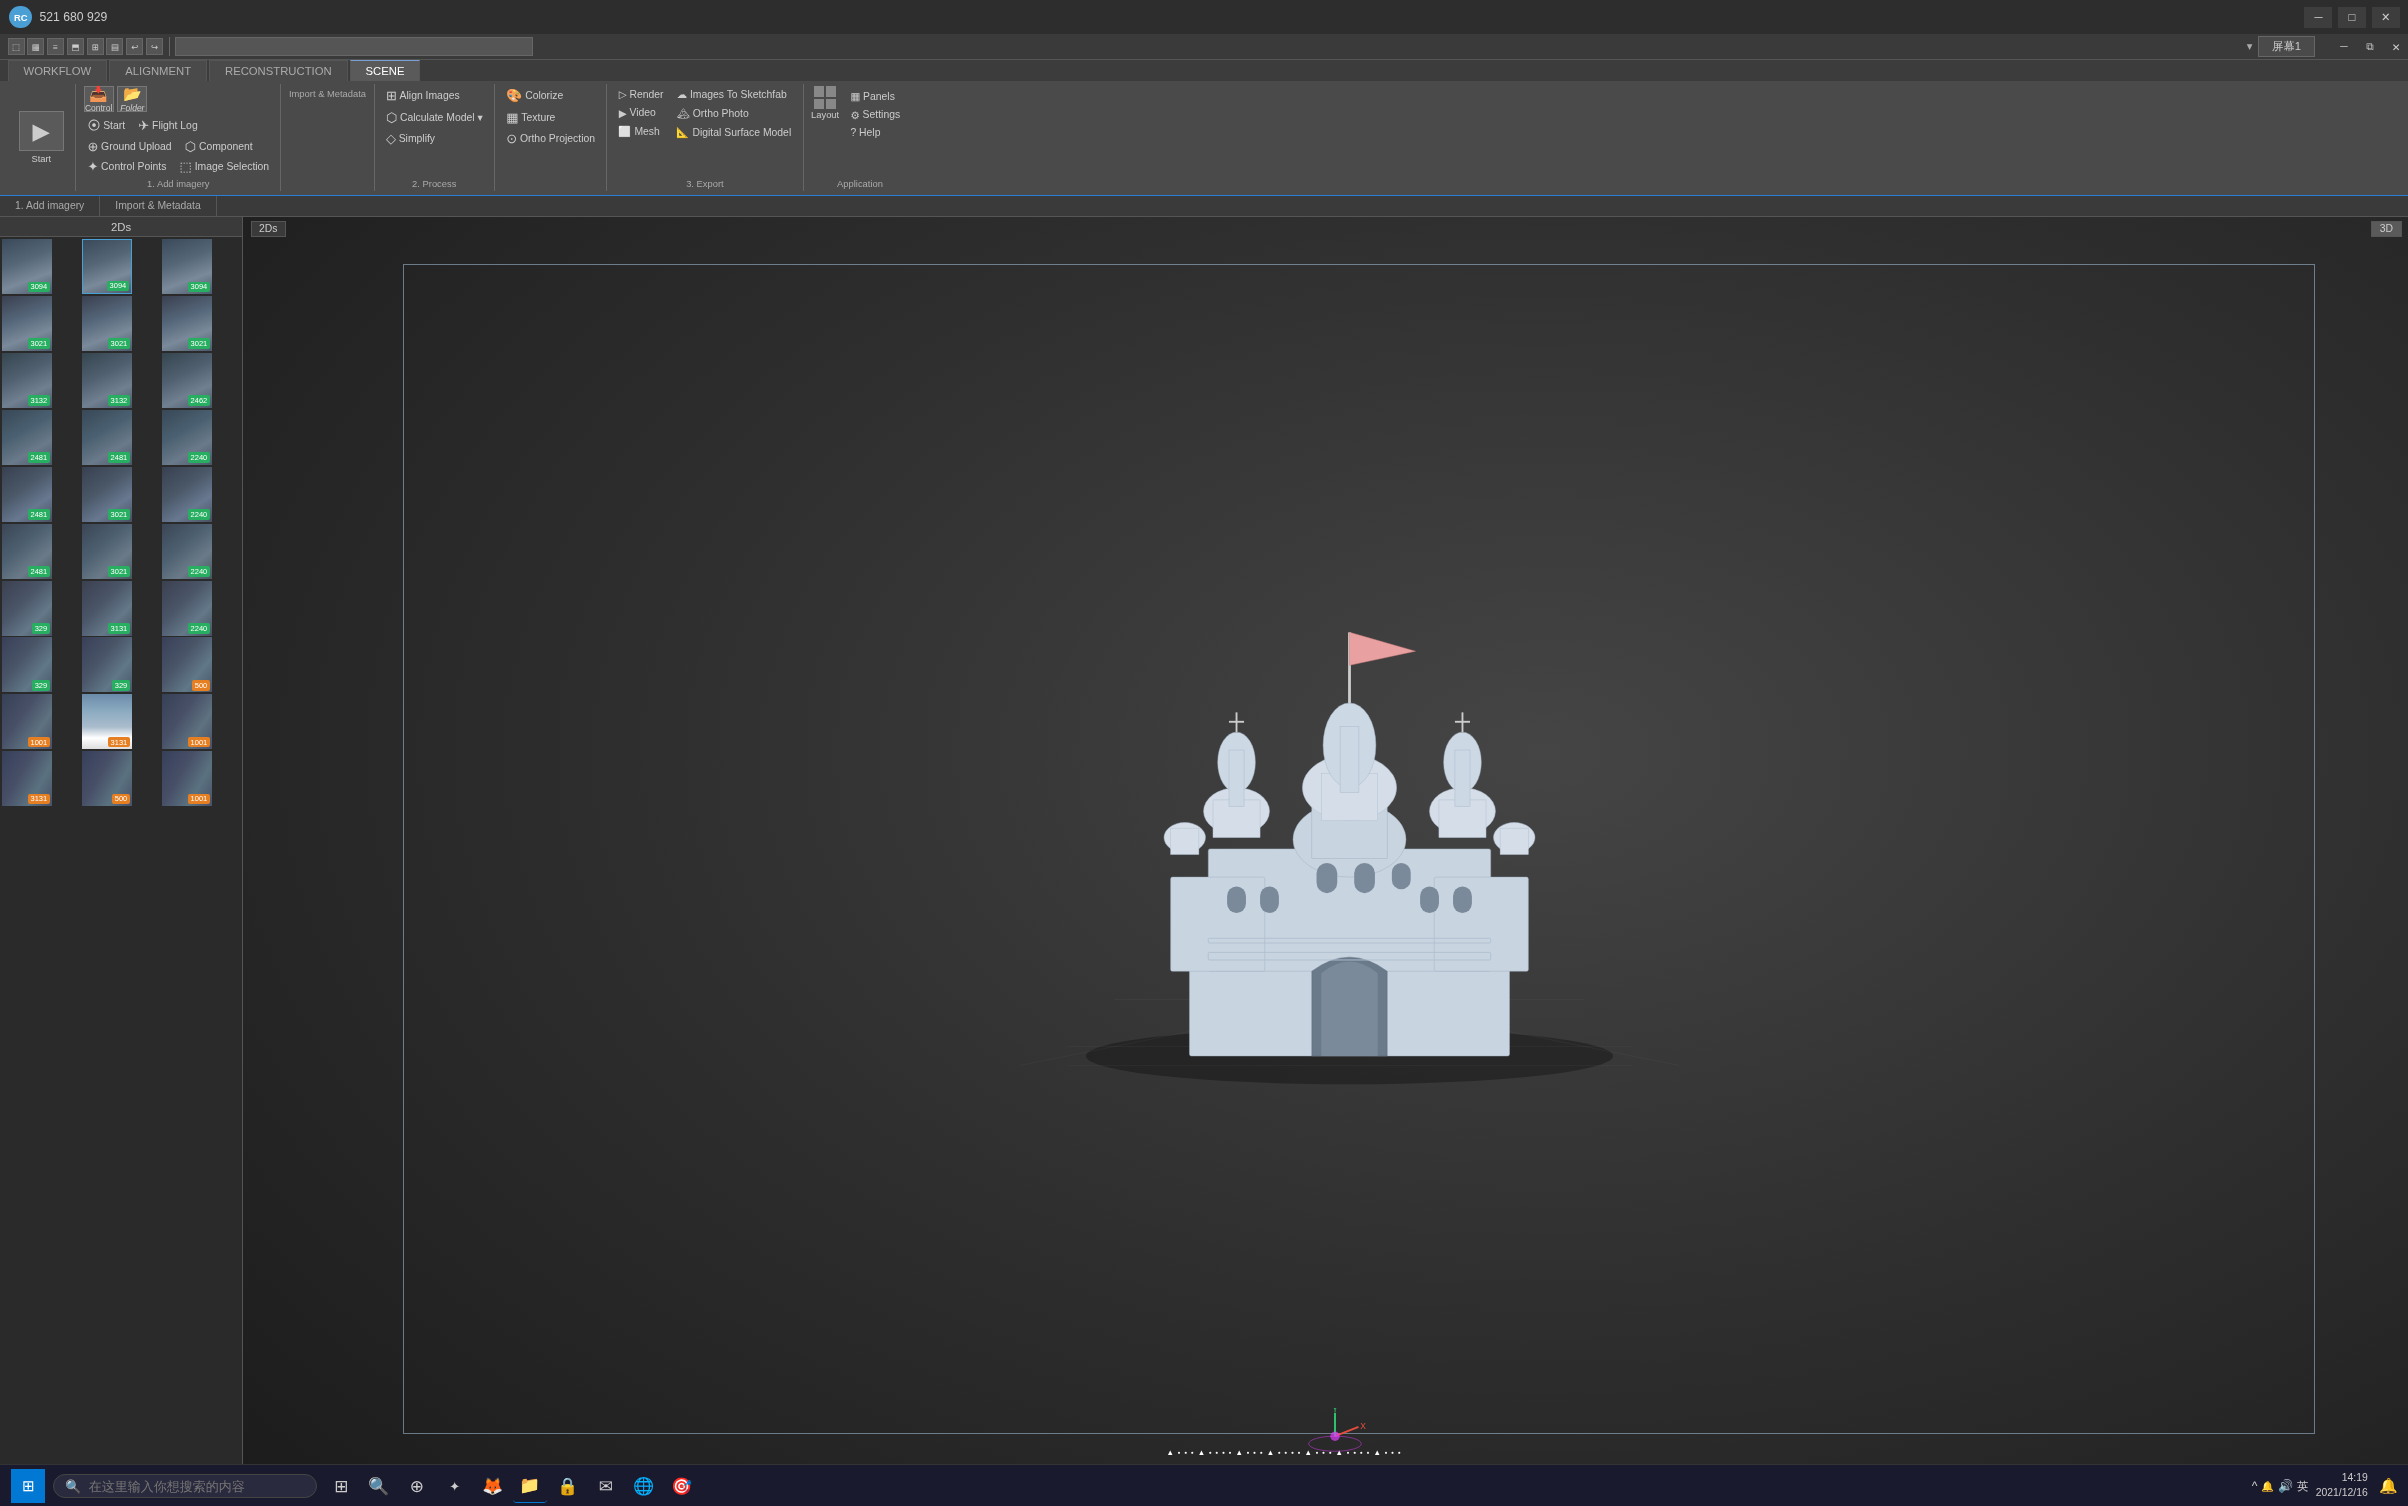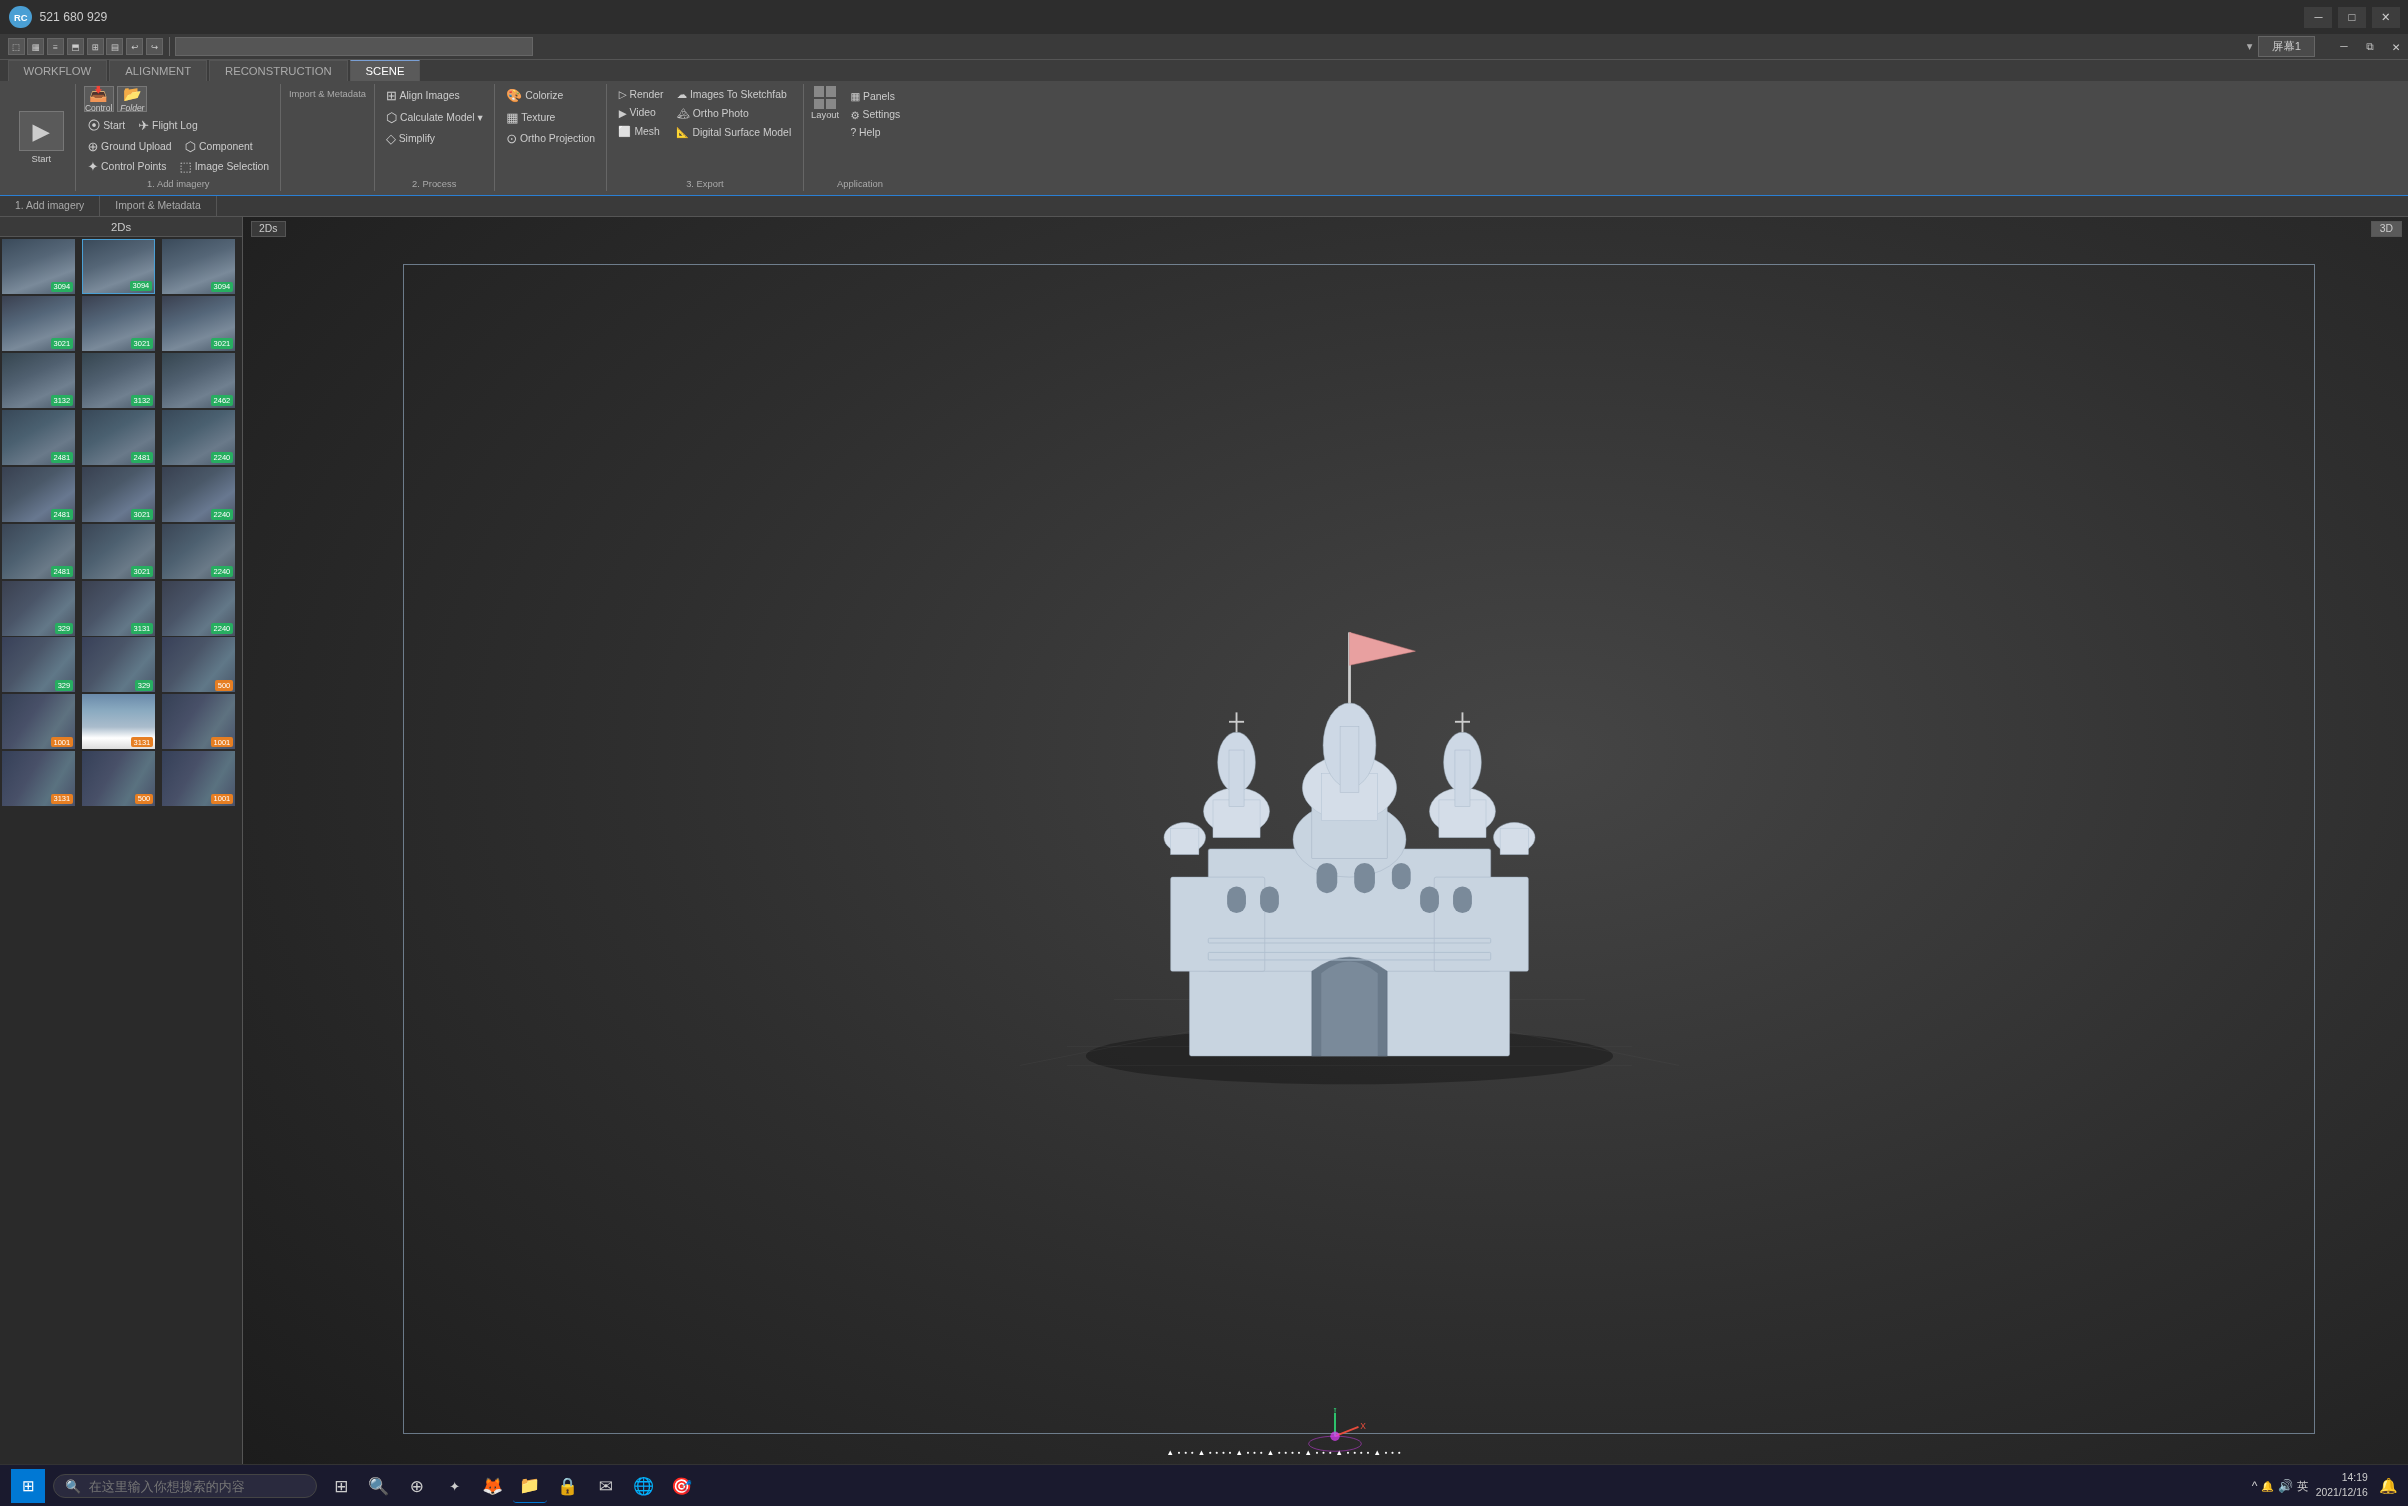--- a/index.html
+++ b/index.html
@@ -159,21 +159,21 @@
       font-size: 11.3px;
       color: #ccc;
     }
     .image-grid {
       display: grid;
       grid-template-columns: 1fr 1fr 1fr;
       gap: 1.9px;
       padding: 1.9px;
     }
     .img-thumb {
-      width: 73px;
+      width: 50px;
       height: 55px;
       background: #fef9c3;
       position: relative;
       overflow: hidden;
       cursor: pointer;
       text-align: right;
     }
     .img-thumb.selected { border: 0.9px solid #4a9fd4; }
     .img-thumb .thumb-inner {
       width: 100%; height: 100%;

